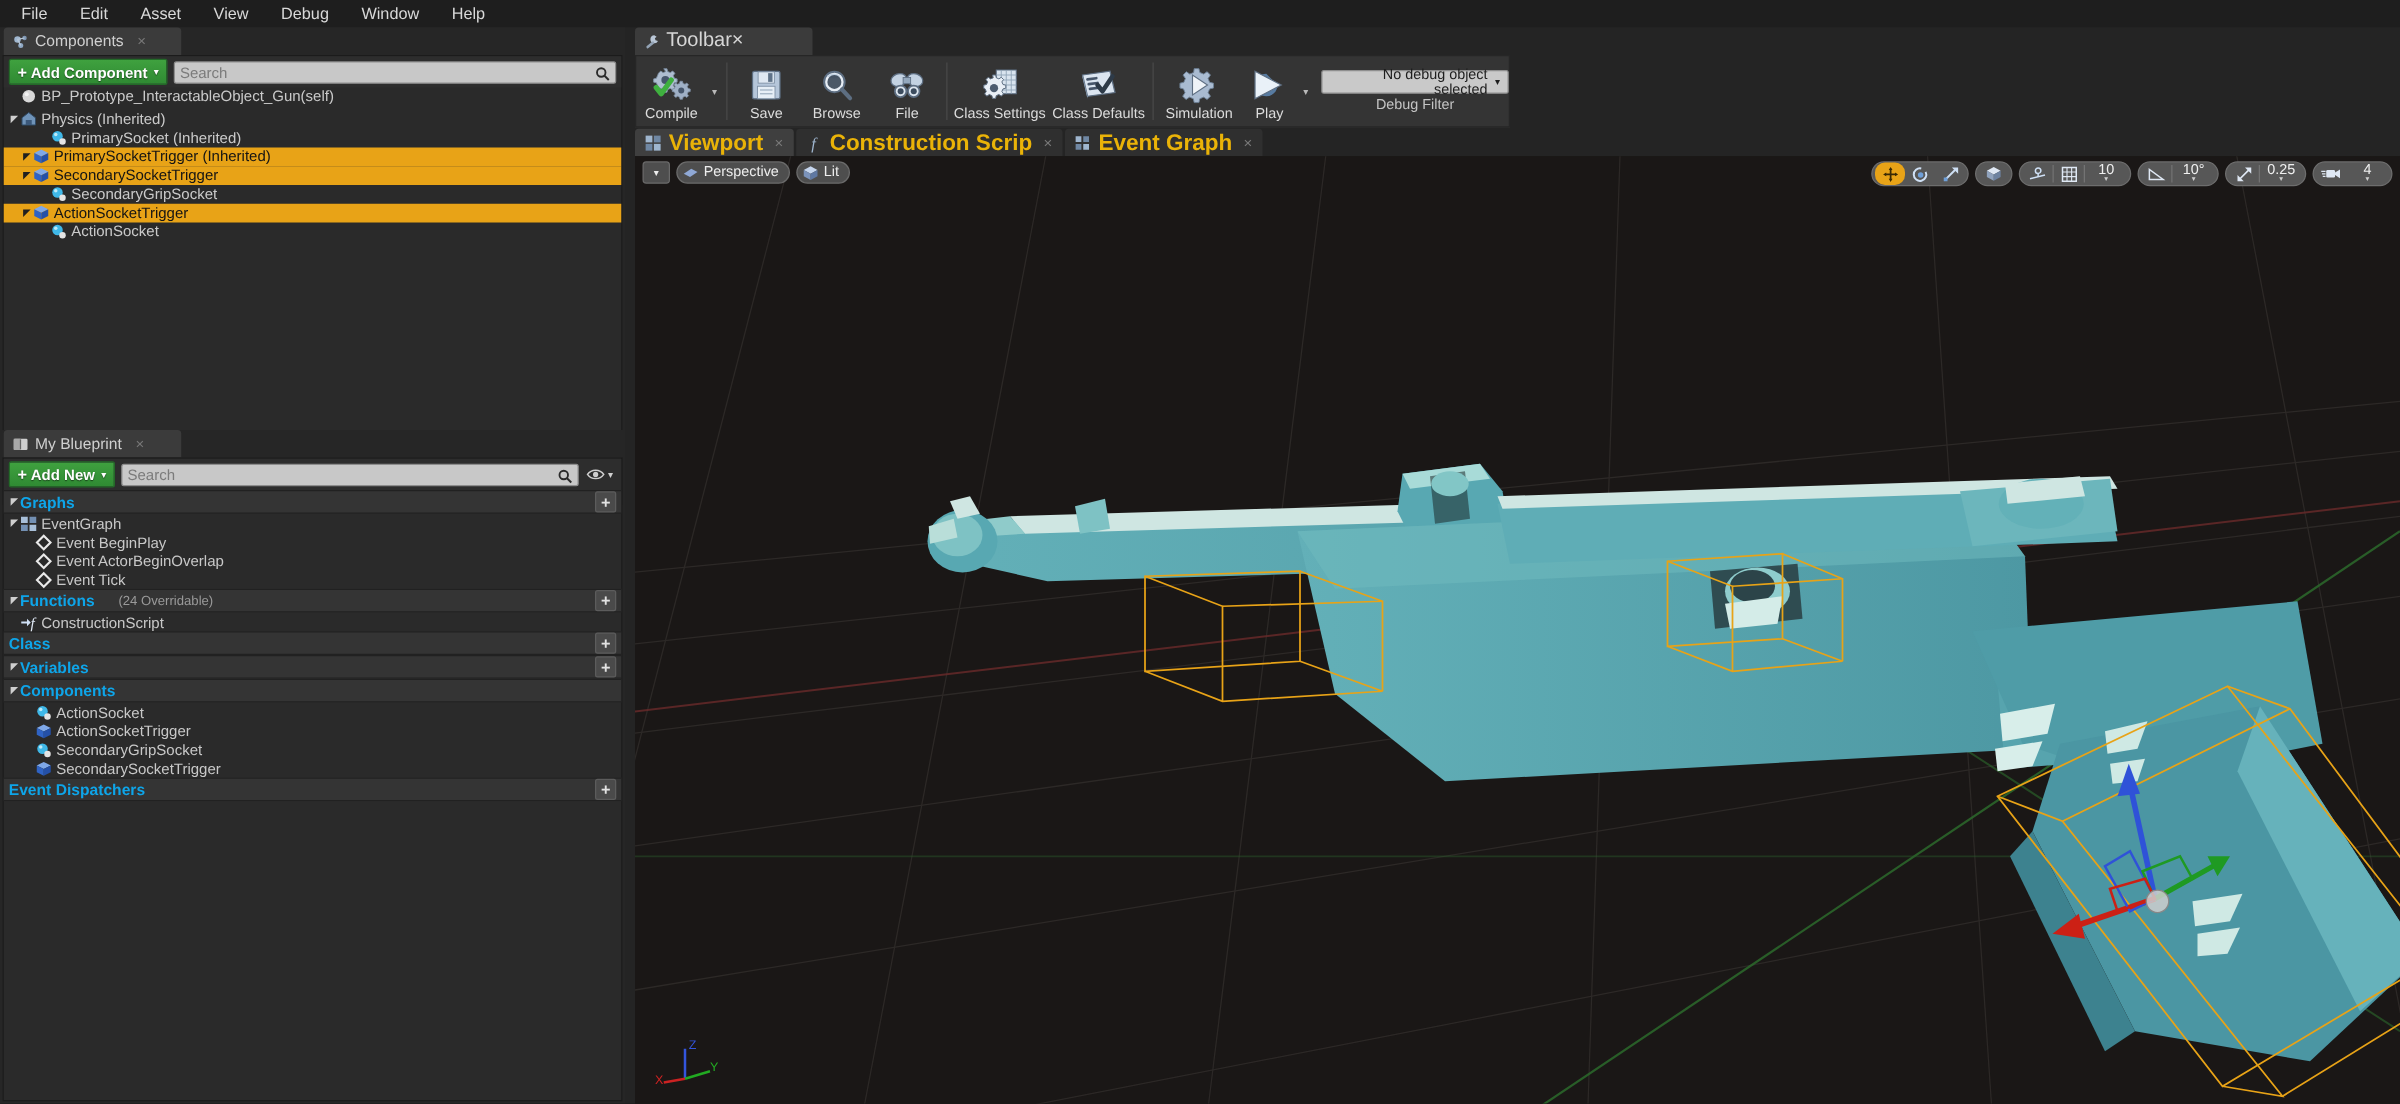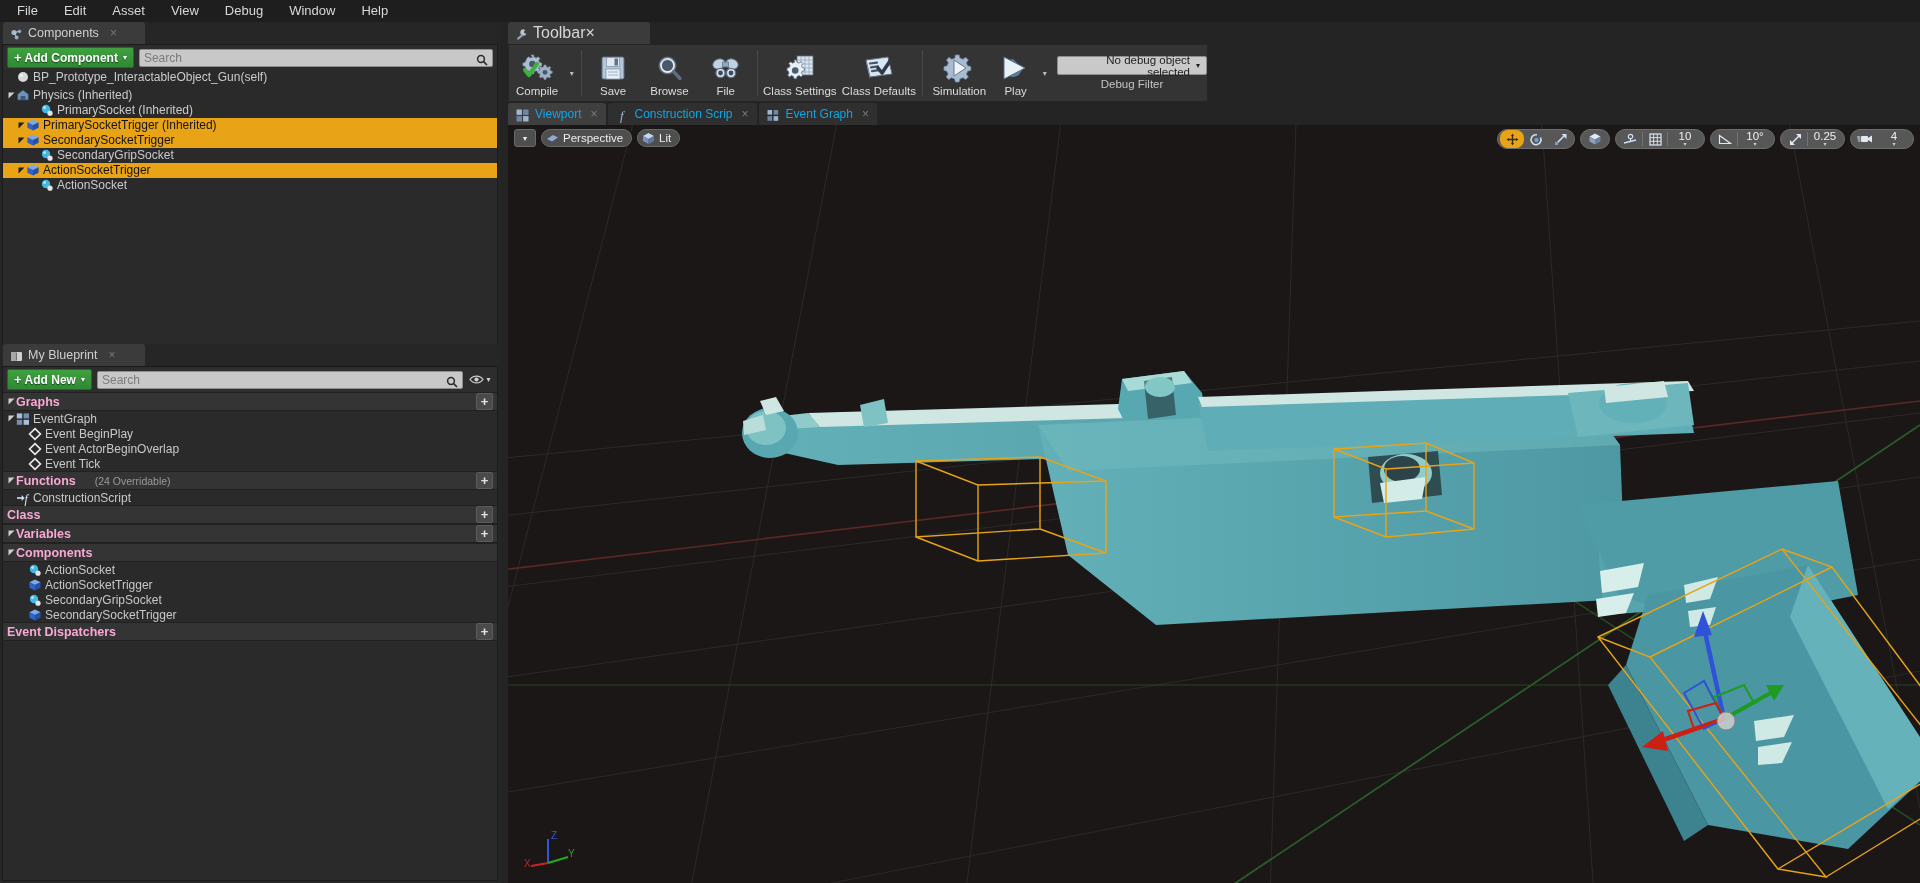--- a/index.html
+++ b/index.html
@@ -50,21 +50,21 @@
   .arrow svg{display:block;}
   .ico{width:14px;height:14px;margin-right:3px;flex:0 0 14px;display:block;}
   .tx{font-size:12px;line-height:14px;}
   .indent1{padding-left:4px;}
   .indent2{padding-left:14px;}
   .indent3{padding-left:28px;}
 
   
   .sechdr{height:19px;background:#343434;border-top:1px solid #212121;border-bottom:1px solid #212121;
           display:flex;align-items:center;padding-left:4px;box-sizing:border-box;}
-  .sechdr .stitle{font-size:12.5px;font-weight:bold;color:#f9a8d4;}
+  .sechdr .stitle{font-size:12.5px;font-weight:bold;color:#0ea5e9;}
   .sechdr .scount{font-size:10.5px;color:#9a9a9a;margin-left:19px;font-weight:normal;}
   .sechdr .splus{margin-left:auto;margin-right:4px;width:15px;height:15px;
                  background:#4a4a4a;border:1px solid #5c5c5c;border-radius:2px;
                  display:flex;align-items:center;justify-content:center;
                  color:#e2e2e2;font-size:13px;font-weight:bold;line-height:13px;}
   .mbrow{height:15px;display:flex;align-items:center;font-size:12px;color:#c8c8c8;box-sizing:border-box;}
 
   
   .rightcol{position:absolute;left:500px;top:22px;width:1420px;height:861px;background:#242424;text-align:right;}
 
@@ -85,21 +85,21 @@
   .dbgsel{height:19px;min-width:150px;background:#c9c9c9;border:1px solid #8e8e8e;border-radius:2px;
           display:flex;align-items:center;justify-content:center;padding:0 6px;box-sizing:border-box;
           font-size:11.5px;color:#1d1d1d;}
   .dbgsel .dc{margin-left:6px;font-size:8px;}
   .dbglab{font-size:11.5px;color:#c4c4c4;margin-top:3px;}
 
   .gtabs{position:absolute;left:8px;top:81px;height:22px;display:flex;align-items:flex-end;}
   .gtab{height:22px;display:flex;align-items:center;padding:0 8px;box-sizing:border-box;
         background:#2f2f2f;border-top-left-radius:3px;border-top-right-radius:3px;margin-right:2px;}
   .gtab.active{background:#3f3f3f;}
-  .gtab .glabel{font-size:12px;color:#0ea5e9;white-space:nowrap;}
+  .gtab .glabel{font-size:18px;color:#eab308;white-space:nowrap;font-weight:bold;}
   .gtab .gclose{font-size:12px;color:#7a7a7a;margin-left:9px;}
 
   
   .viewport{position:absolute;left:8px;top:103px;width:1412px;height:758px;
             background:#1a1716;overflow:hidden;}
   .vpchrome{position:absolute;left:0;top:0;width:100%;height:26px;z-index:6;}
   .vleft{position:absolute;left:6px;top:4px;display:flex;align-items:center;}
   .vpill{height:18px;background:#4e4e4e;border:1px solid #6a6a6a;border-radius:9px;
          display:flex;align-items:center;padding:0 8px 0 4px;box-sizing:border-box;
          margin-right:5px;color:#eee;font-size:11.5px;white-space:nowrap;}

